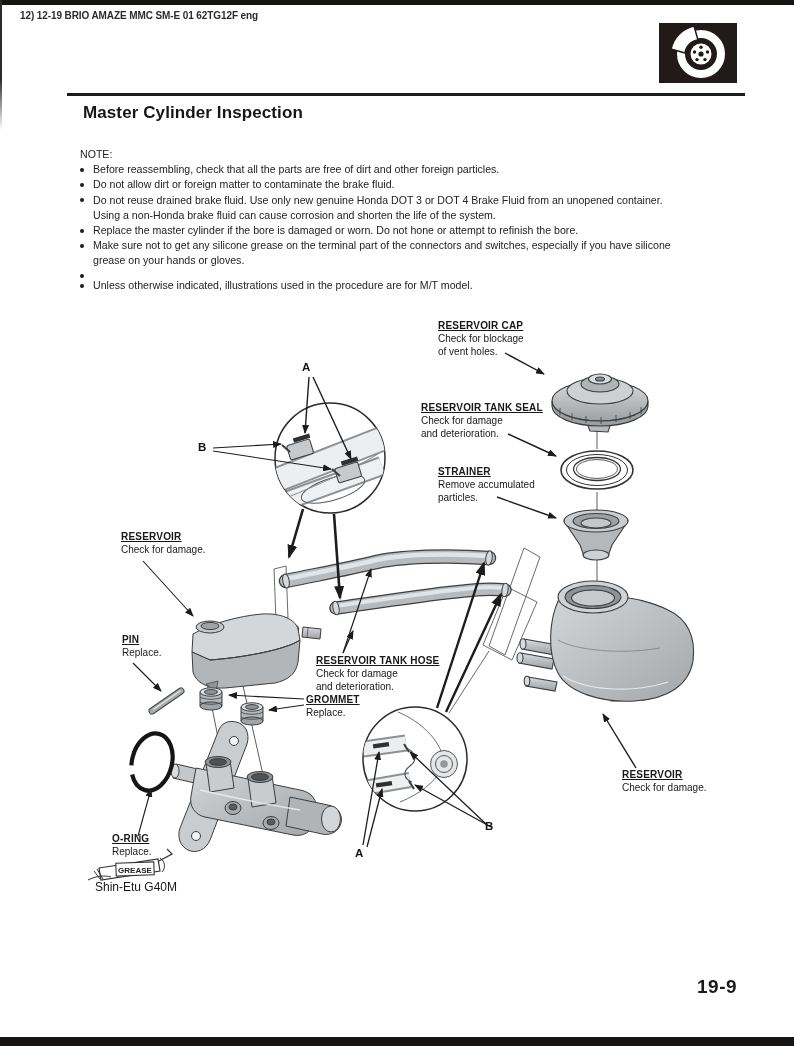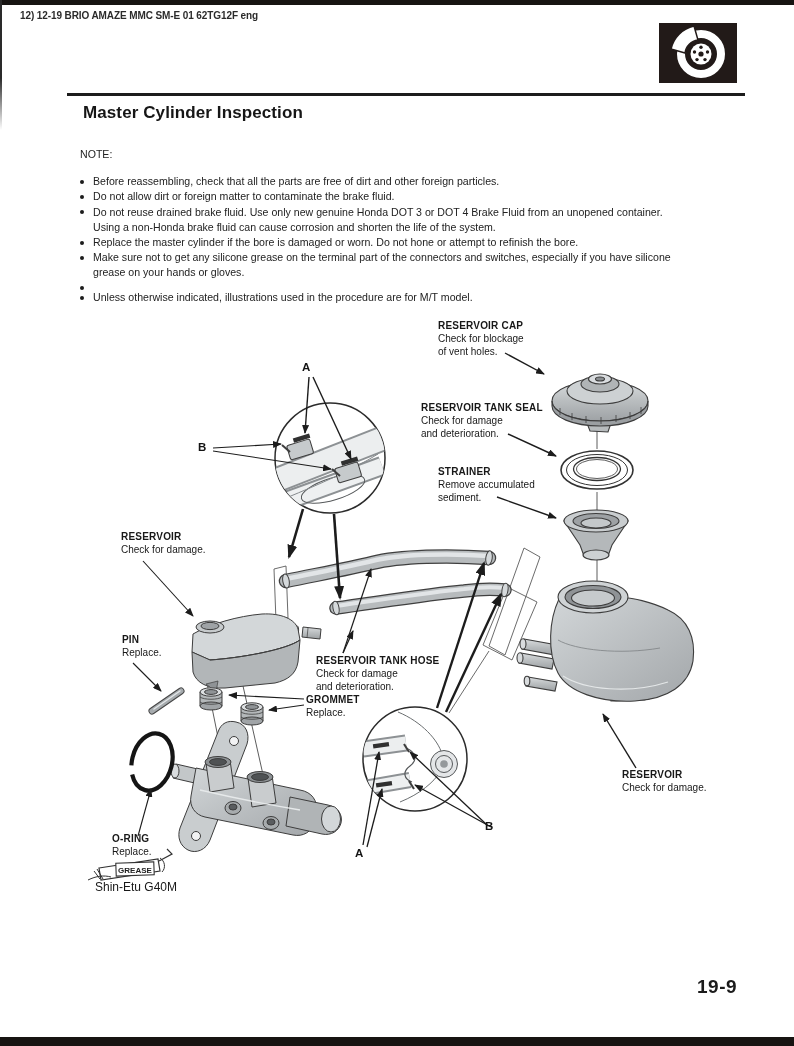--- a/index.html
+++ b/index.html
@@ -10,28 +10,28 @@
   .bar-top{left:0;top:0;width:794px;height:5px;background:#171412;}
   .bar-bottom{left:0;top:1037px;width:794px;height:9px;background:#171412;}
   .edge-left{left:0;top:0;width:2px;height:130px;background:linear-gradient(#2a2a2a,#2a2a2a 60%,rgba(42,42,42,0));}
   
   .doc-code{left:20px;top:10px;font-size:10px;font-weight:700;letter-spacing:-0.1px;color:#2b2b2b;}
   .icon-box{left:659px;top:23px;width:78px;height:60px;background:#221a18;display:flex;align-items:center;justify-content:center;}
   .rule{left:67px;top:93px;width:678px;height:3px;background:#1c1c1c;}
   .page-title{left:83px;top:103px;font-size:17px;font-weight:700;color:#161616;letter-spacing:0.1px;}
   
   .note{left:80px;top:147px;font-size:10.6px;line-height:15.2px;color:#222;}
-  .note-label{font-weight:400;margin-bottom:12px;}
+  .note-label{font-weight:400;margin-bottom:0px;}
   .note-item{display:flex;}
   .note-bullet{width:13px;flex:0 0 13px;display:flex;justify-content:flex-start;}
   .note-bullet i{width:4px;height:4px;border-radius:50%;background:#1c1c1c;margin-top:5.5px;}
   .note-text{white-space:pre;}
   
   .dl{font-size:10px;line-height:12.8px;color:#181818;}
-  .dl .nm{font-weight:700;letter-spacing:0.2px;}
+  .dl .nm{font-weight:700;letter-spacing:0.2px;text-decoration:underline;}
   .mark{font-size:11.5px;font-weight:700;color:#141414;}
   .page-num{left:697px;top:976px;font-size:19px;font-weight:700;color:#1b1b1b;letter-spacing:0.5px;}
   svg{position:absolute;left:0;top:0;}
   .dl, .mark, .doc-code, .page-title, .note, .page-num{z-index:3;}
 </style>
 </head>
 <body>
 
 <div class="abs bar-top"></div>
 <div class="abs bar-bottom"></div>
@@ -346,21 +346,21 @@
   <div>of vent holes.</div>
 </div>
 <div class="abs dl" style="left:421px;top:402px;">
   <div class="nm">RESERVOIR TANK SEAL</div>
   <div>Check for damage</div>
   <div>and deterioration.</div>
 </div>
 <div class="abs dl" style="left:438px;top:466px;">
   <div class="nm">STRAINER</div>
   <div>Remove accumulated</div>
-  <div>sediment.</div>
+  <div>particles.</div>
 </div>
 <div class="abs dl" style="left:121px;top:531px;">
   <div class="nm">RESERVOIR</div>
   <div>Check for damage.</div>
 </div>
 <div class="abs dl" style="left:122px;top:634px;">
   <div class="nm">PIN</div>
   <div>Replace.</div>
 </div>
 <div class="abs dl" style="left:316px;top:655px;">

